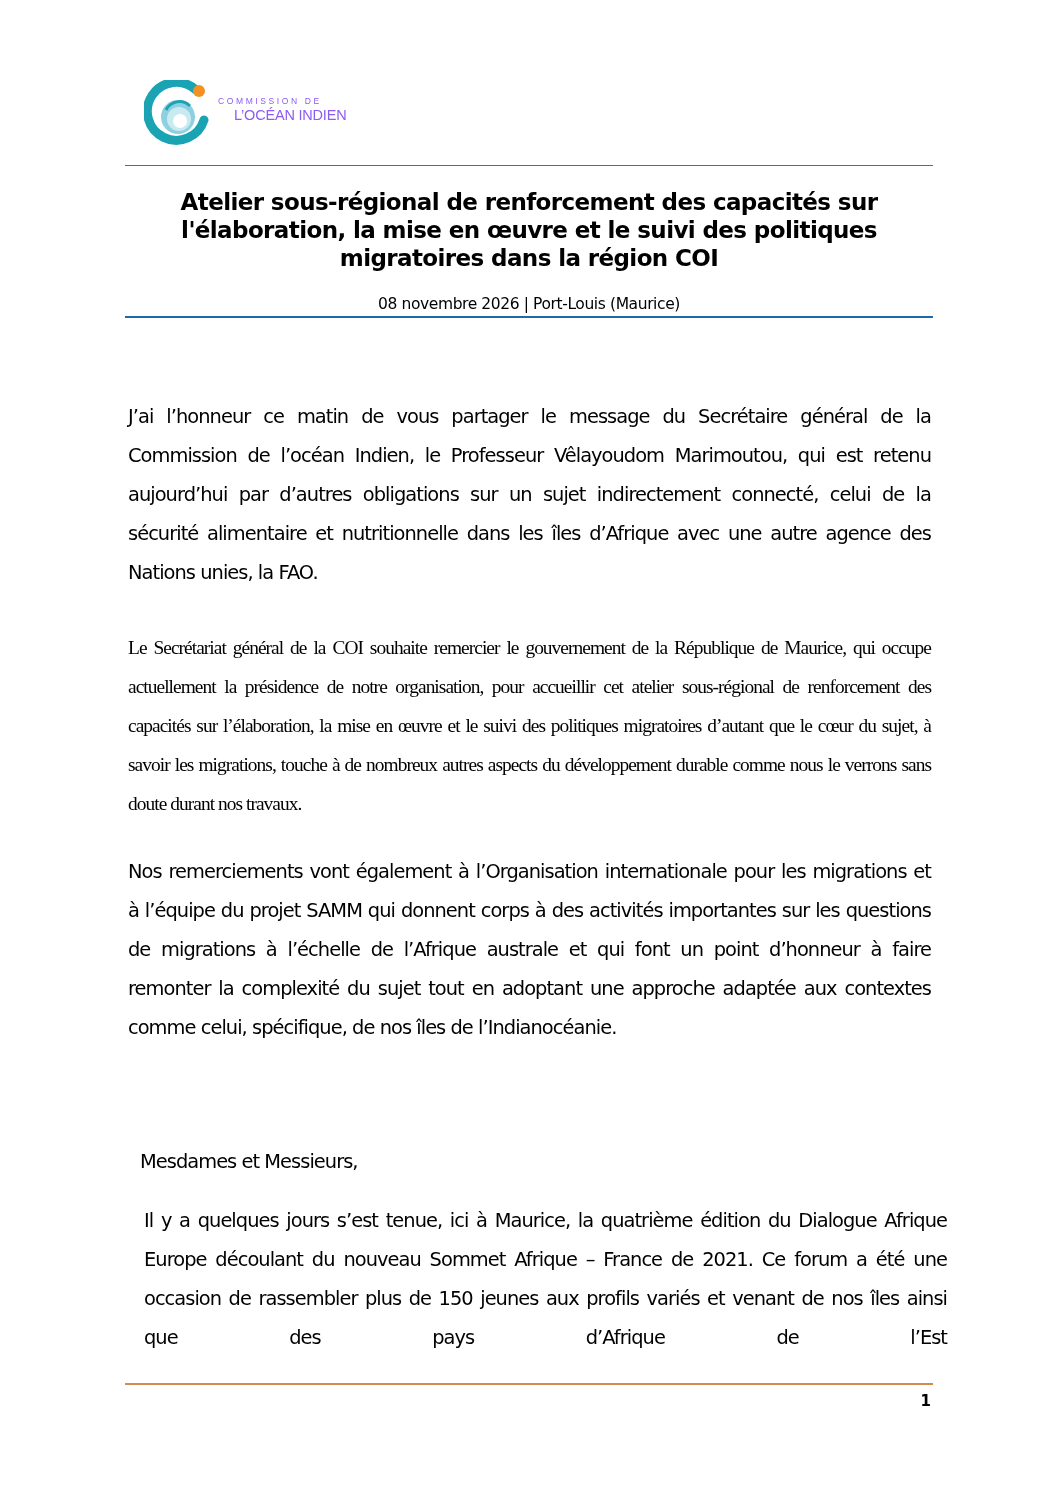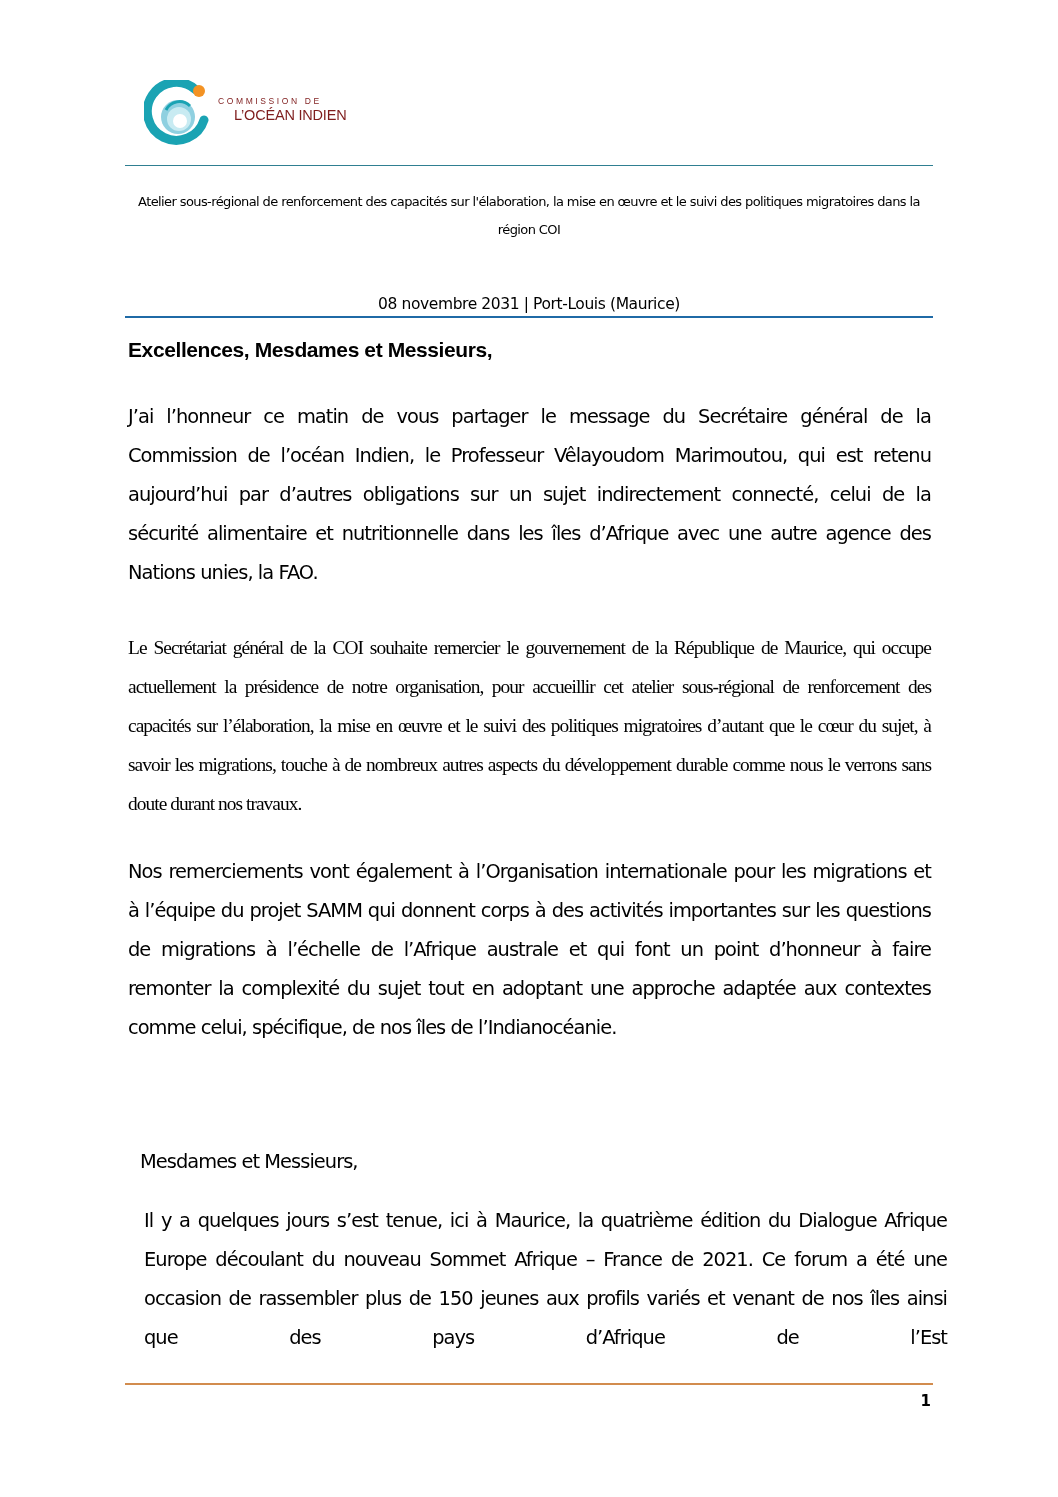--- a/index.html
+++ b/index.html
@@ -31,21 +31,21 @@
     height: 66px;
   }
   .logo svg {
     position: absolute;
     left: 0; top: 0;
   }
   .logo-text {
     position: absolute;
     left: 74px;
     top: 16px;
-    color: #7f1d1d;
+    color: #8b5cf6;
     font-family: "Liberation Sans", sans-serif;
   }
   .logo-line1 {
     font-size: 8.5px;
     letter-spacing: 2.6px;
     line-height: 11px;
     white-space: nowrap;
   }
   .logo-line2 {
     font-size: 14.5px;
@@ -61,22 +61,22 @@
     width: 808px;
     height: 0;
     border-top: 1.5px solid #2f7f91;
   }
   .title {
     position: absolute;
     left: 125px;
     top: 188px;
     width: 808px;
     text-align: center;
-    font-weight: normal;
-    font-size: 13px;
+    font-weight: bold;
+    font-size: 23px;
     line-height: 28px;
     letter-spacing: -0.6px;
   }
   .subtitle {
     position: absolute;
     left: 125px;
     top: 258px;
     width: 808px;
     text-align: center;
     font-size: 15.5px;
@@ -166,25 +166,24 @@
     </svg>
     <div class="logo-text">
       <div class="logo-line1">COMMISSION DE</div>
       <div class="logo-line2">L’OCÉAN INDIEN</div>
     </div>
   </div>
 
   <div class="rule-top"></div>
 
   <div class="title">Atelier sous-régional de renforcement des capacités sur l'élaboration, la mise en œuvre et le suivi des politiques migratoires dans la région COI</div>
-  <div class="date-line">08 novembre 2031 | Port-Louis (Maurice)</div>
+  <div class="date-line">08 novembre 2026 | Port-Louis (Maurice)</div>
 
   <div class="rule-blue"></div>
 
-  <div class="salutation">Excellences, Mesdames et Messieurs,</div>
 
   <p class="body p1" style="margin:0">J’ai l’honneur ce matin de vous partager le message du Secrétaire général de la Commission de l’océan Indien, le Professeur Vêlayoudom Marimoutou, qui est retenu aujourd’hui par d’autres obligations sur un sujet indirectement connecté, celui de la sécurité alimentaire et nutritionnelle dans les îles d’Afrique avec une autre agence des Nations unies, la FAO.</p>
   <p class="body p2" style="margin:0">Le Secrétariat général de la COI souhaite remercier le gouvernement de la République de Maurice, qui occupe actuellement la présidence de notre organisation, pour accueillir cet atelier sous-régional de renforcement des capacités sur l’élaboration, la mise en œuvre et le suivi des politiques migratoires d’autant que le cœur du sujet, à savoir les migrations, touche à de nombreux autres aspects du développement durable comme nous le verrons sans doute durant nos travaux.</p>
   <p class="body p3" style="margin:0">Nos remerciements vont également à l’Organisation internationale pour les migrations et à l’équipe du projet SAMM qui donnent corps à des activités importantes sur les questions de migrations à l’échelle de l’Afrique australe et qui font un point d’honneur à faire remonter la complexité du sujet tout en adoptant une approche adaptée aux contextes comme celui, spécifique, de nos îles de l’Indianocéanie.</p>
   <p class="body p4" style="margin:12px">Mesdames et Messieurs,</p>
   <p class="body p5" style="margin:16px">Il y a quelques jours s’est tenue, ici à Maurice, la quatrième édition du Dialogue Afrique Europe découlant du nouveau Sommet Afrique – France de 2021. Ce forum a été une occasion de rassembler plus de 150 jeunes aux profils variés et venant de nos îles ainsi que des pays d’Afrique de l’Est</p>
 
   <div class="rule-bottom"></div>
   <div class="page-number">1</div>
 </div>

